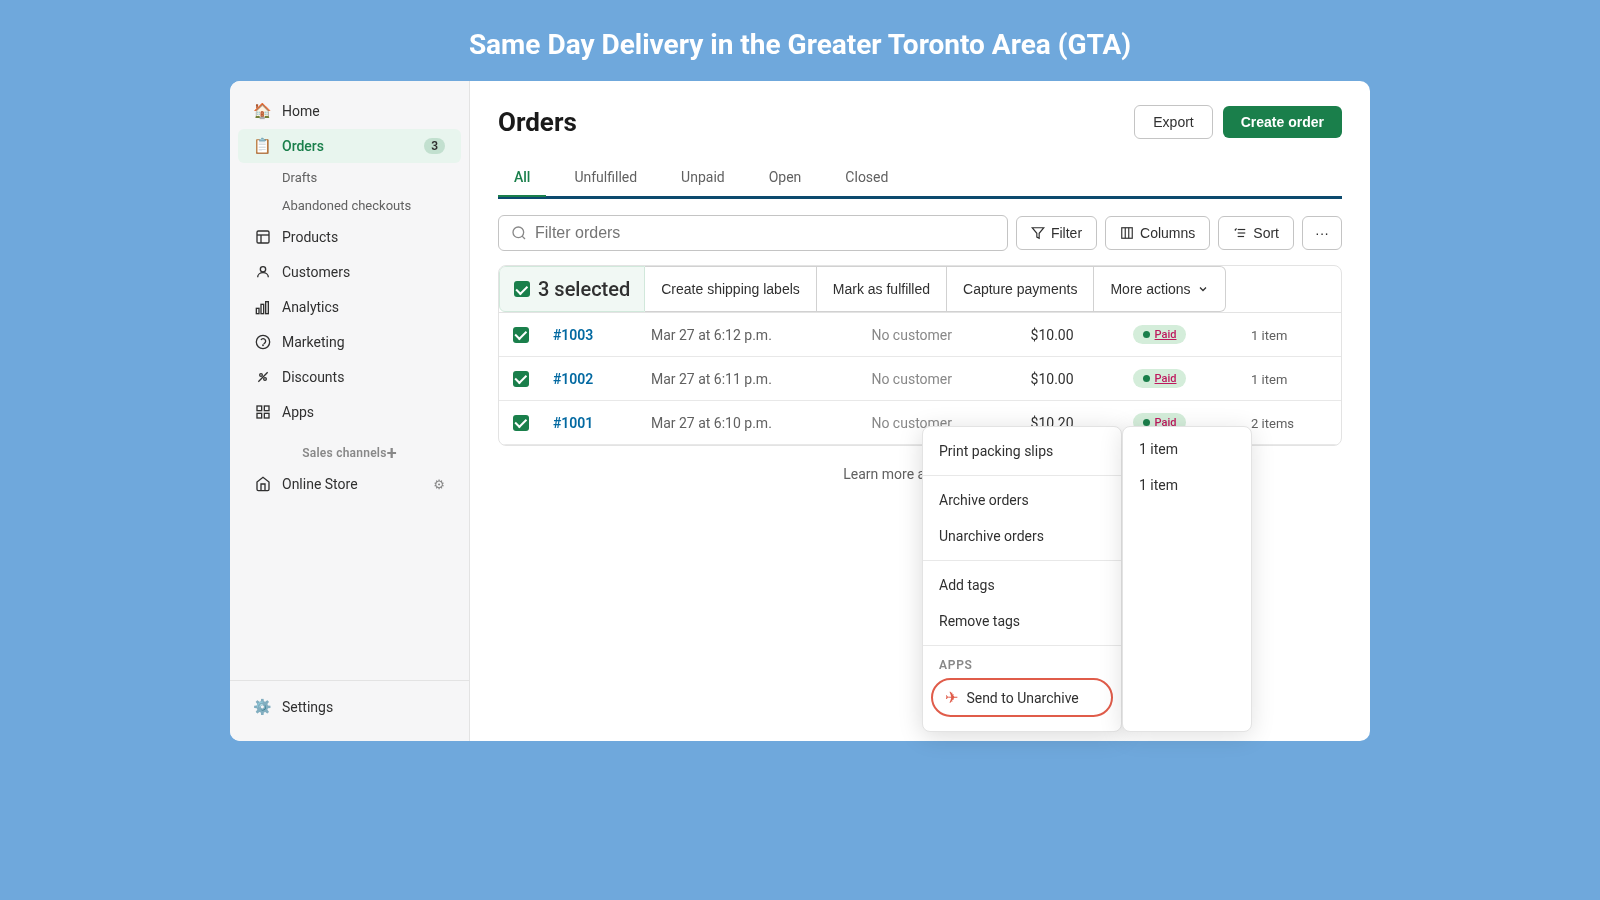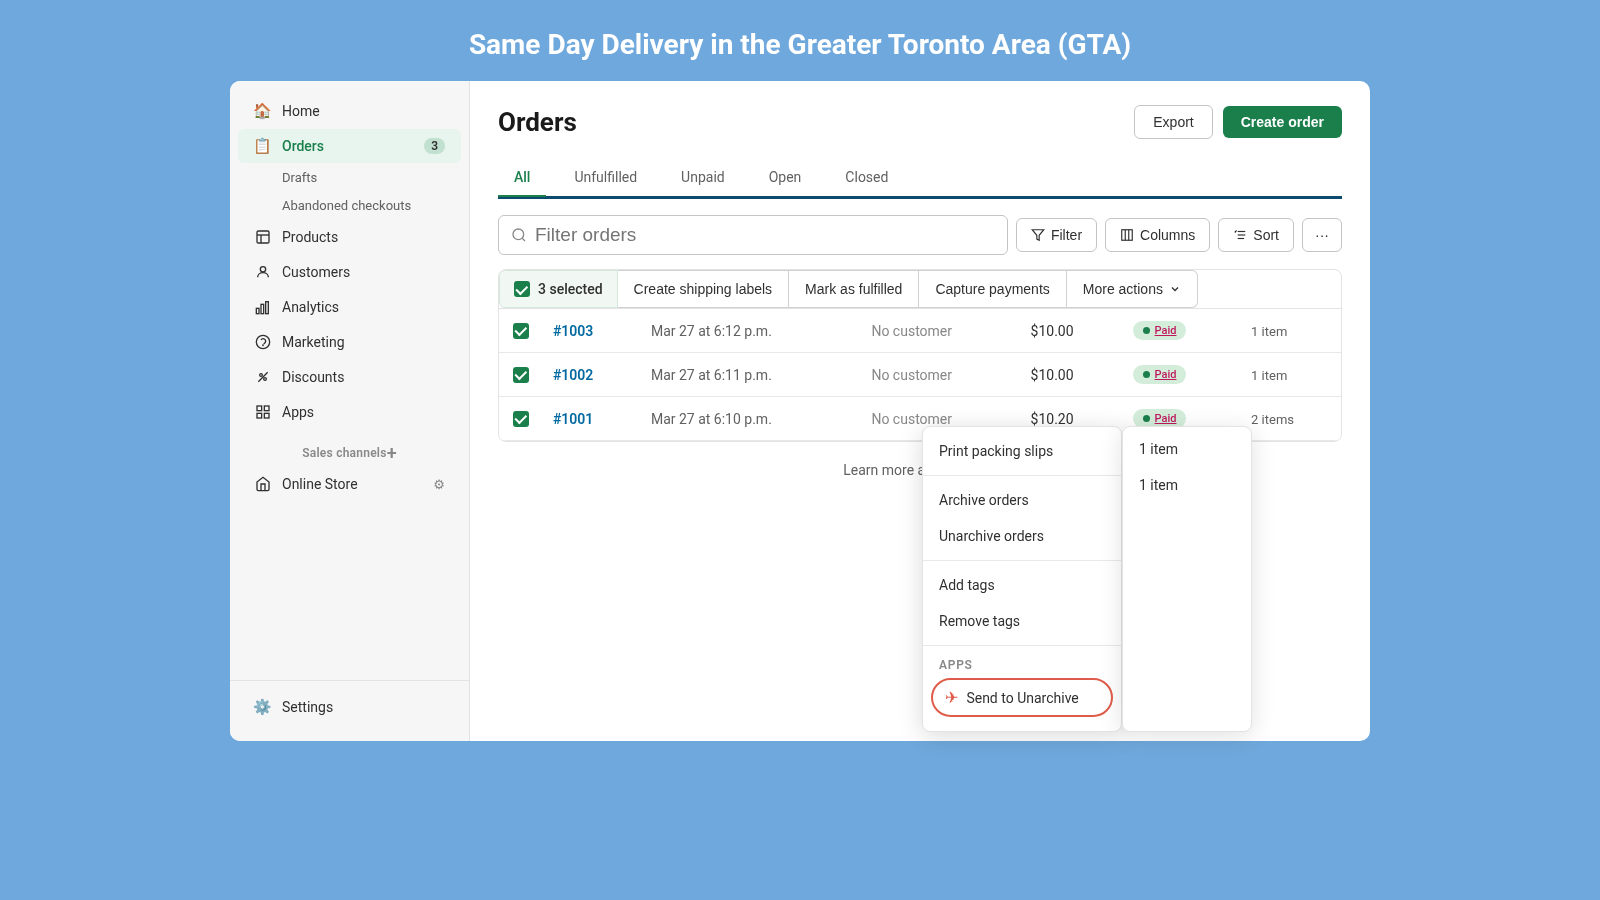--- a/index.html
+++ b/index.html
@@ -193,21 +193,21 @@
       align-items: center;
       border: 1px solid #c4c4c4;
       border-radius: 6px;
       padding: 8px 12px;
       gap: 8px;
       background: white;
     }
     .search-box input {
       border: none;
       outline: none;
-      font-size: 19px;
+      font-size: 16px;
       color: #6d28d9;
       flex: 1;
       background: transparent;
     }
 
     .ctrl-btn {
       display: flex;
       align-items: center;
       gap: 6px;
       padding: 8px 14px;
@@ -218,21 +218,21 @@
       cursor: pointer;
       color: #303030;
       font-weight: 500;
     }
 
     .sel-count {
       display: flex;
       align-items: center;
       gap: 8px;
       padding: 10px 14px;
-      font-size: 14px;
+      font-size: 20px;
       font-weight: 500;
       color: #303030;
       background: #f1f8f4;
       border: 1px solid #d1e8db;
       border-radius: 6px 0 0 6px;
     }
 
     .checkbox-blue {
       width: 16px;
       height: 16px;

